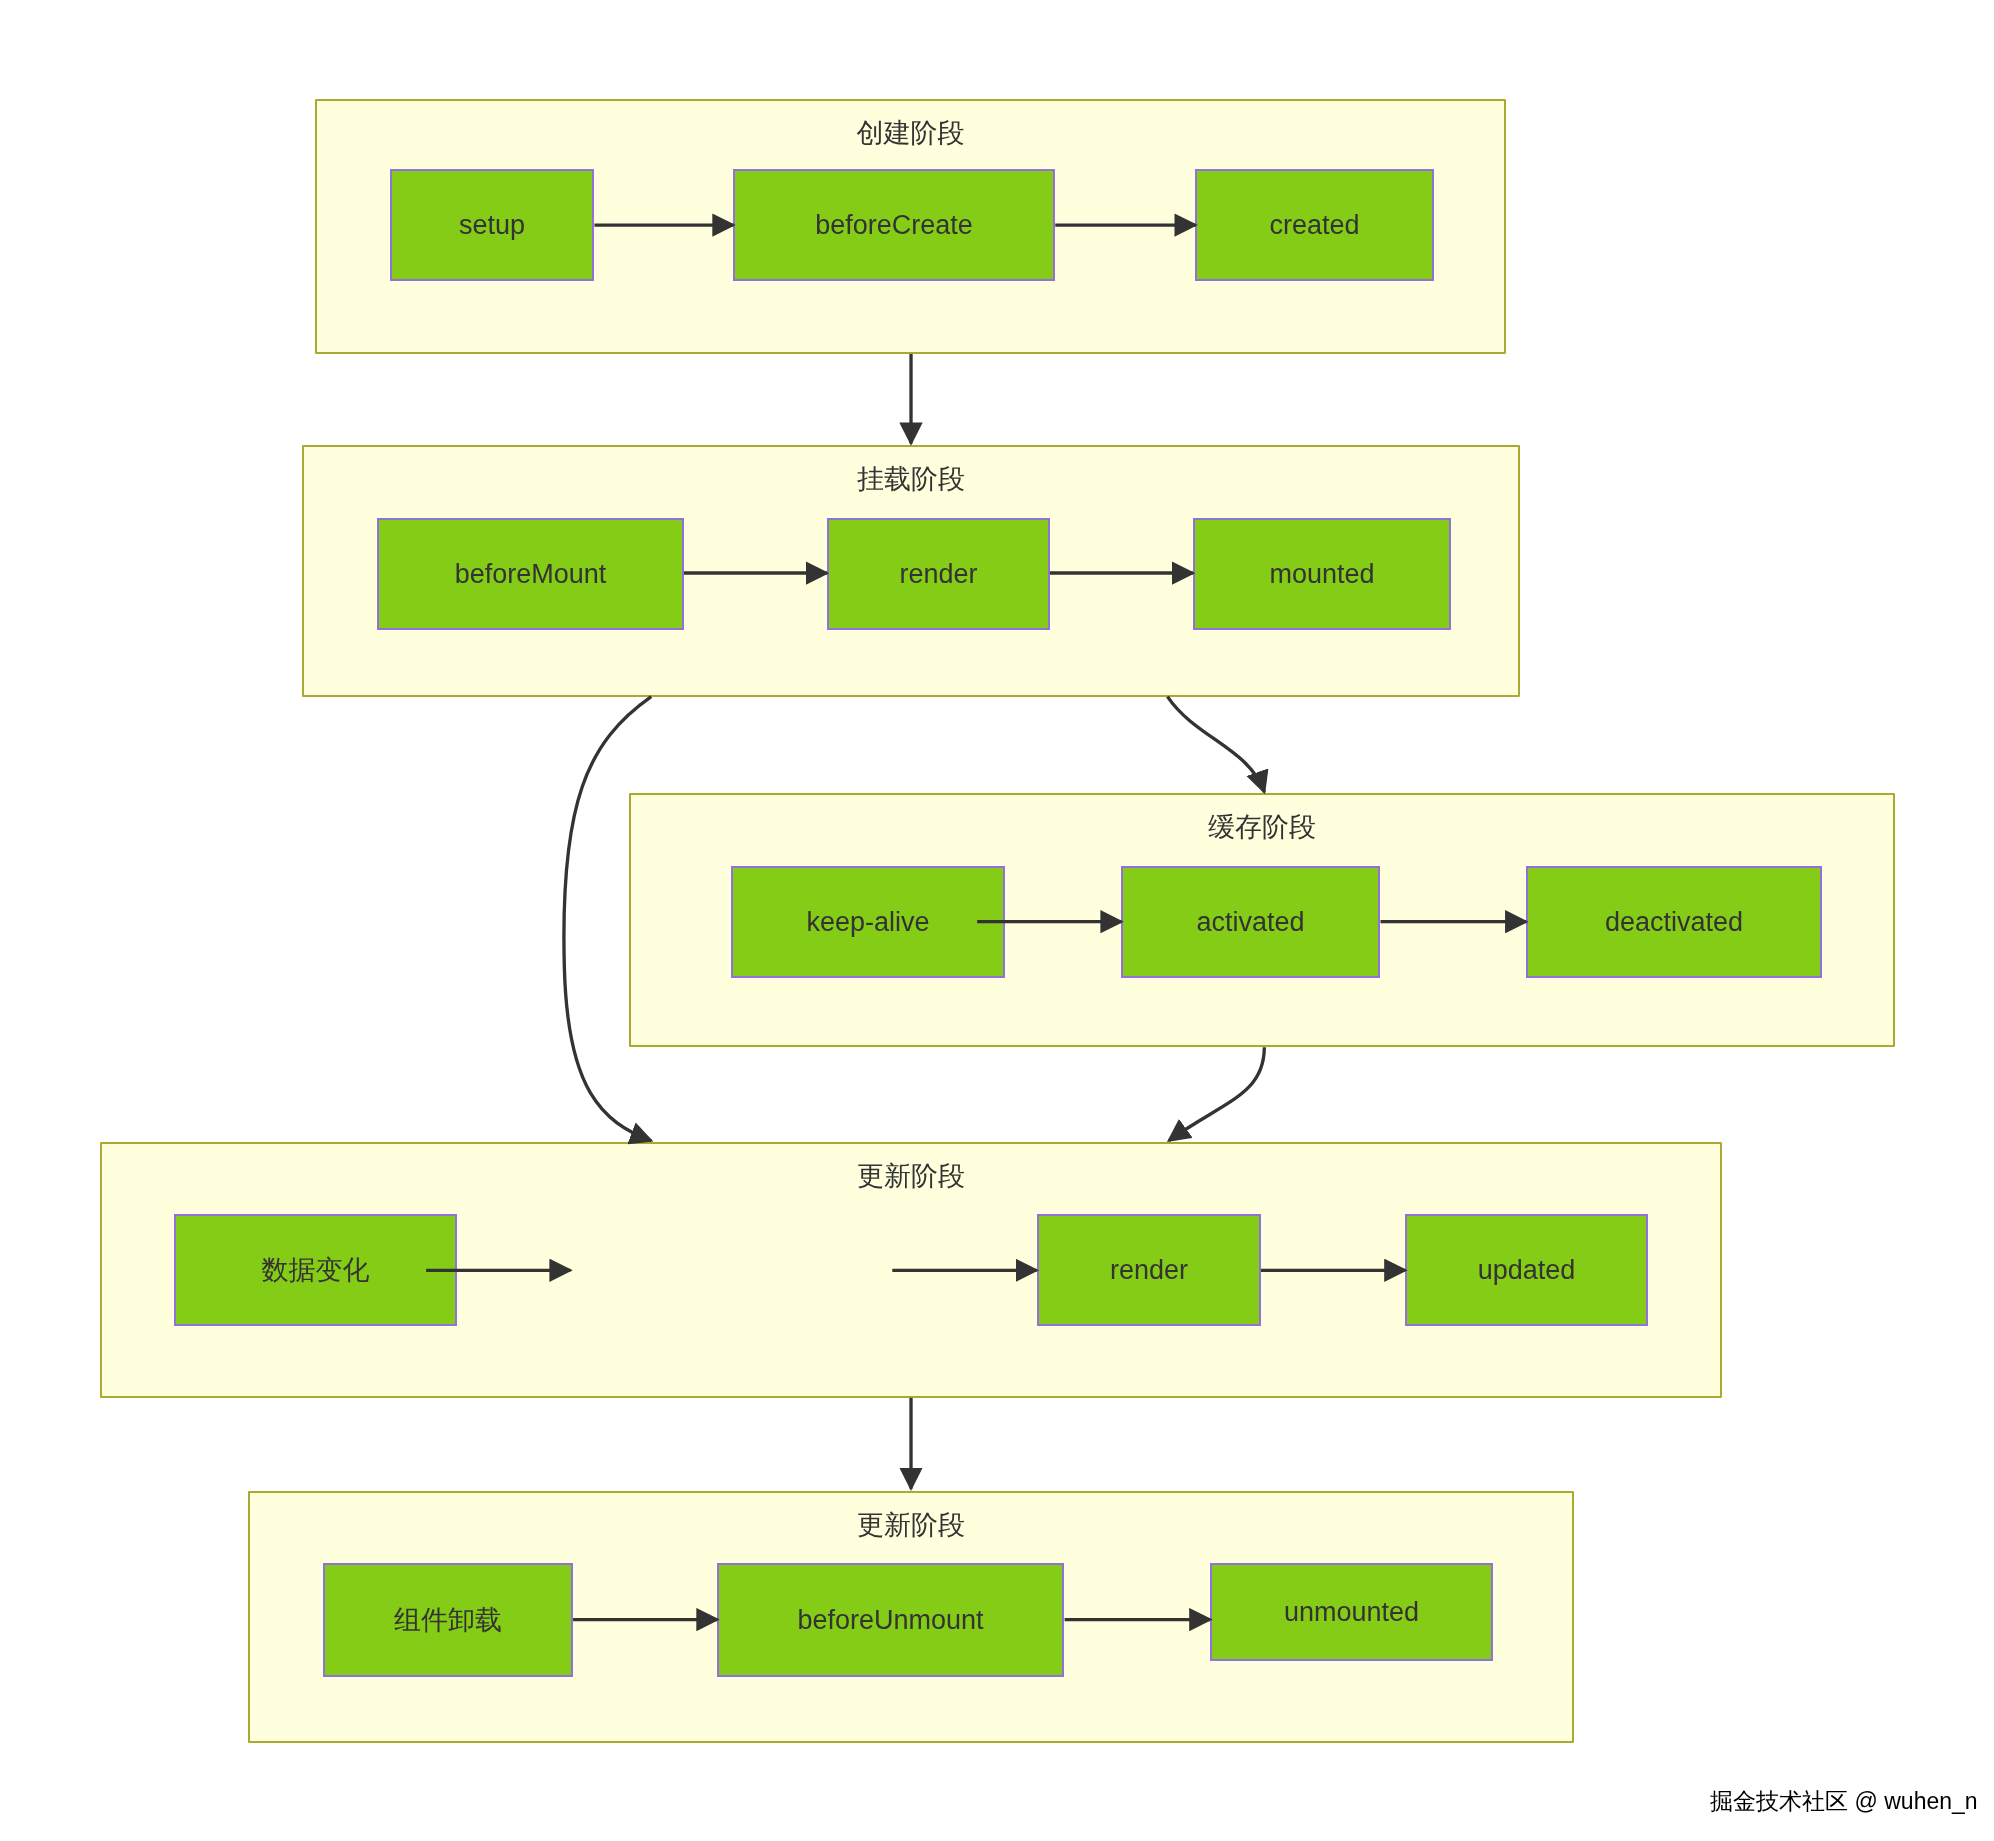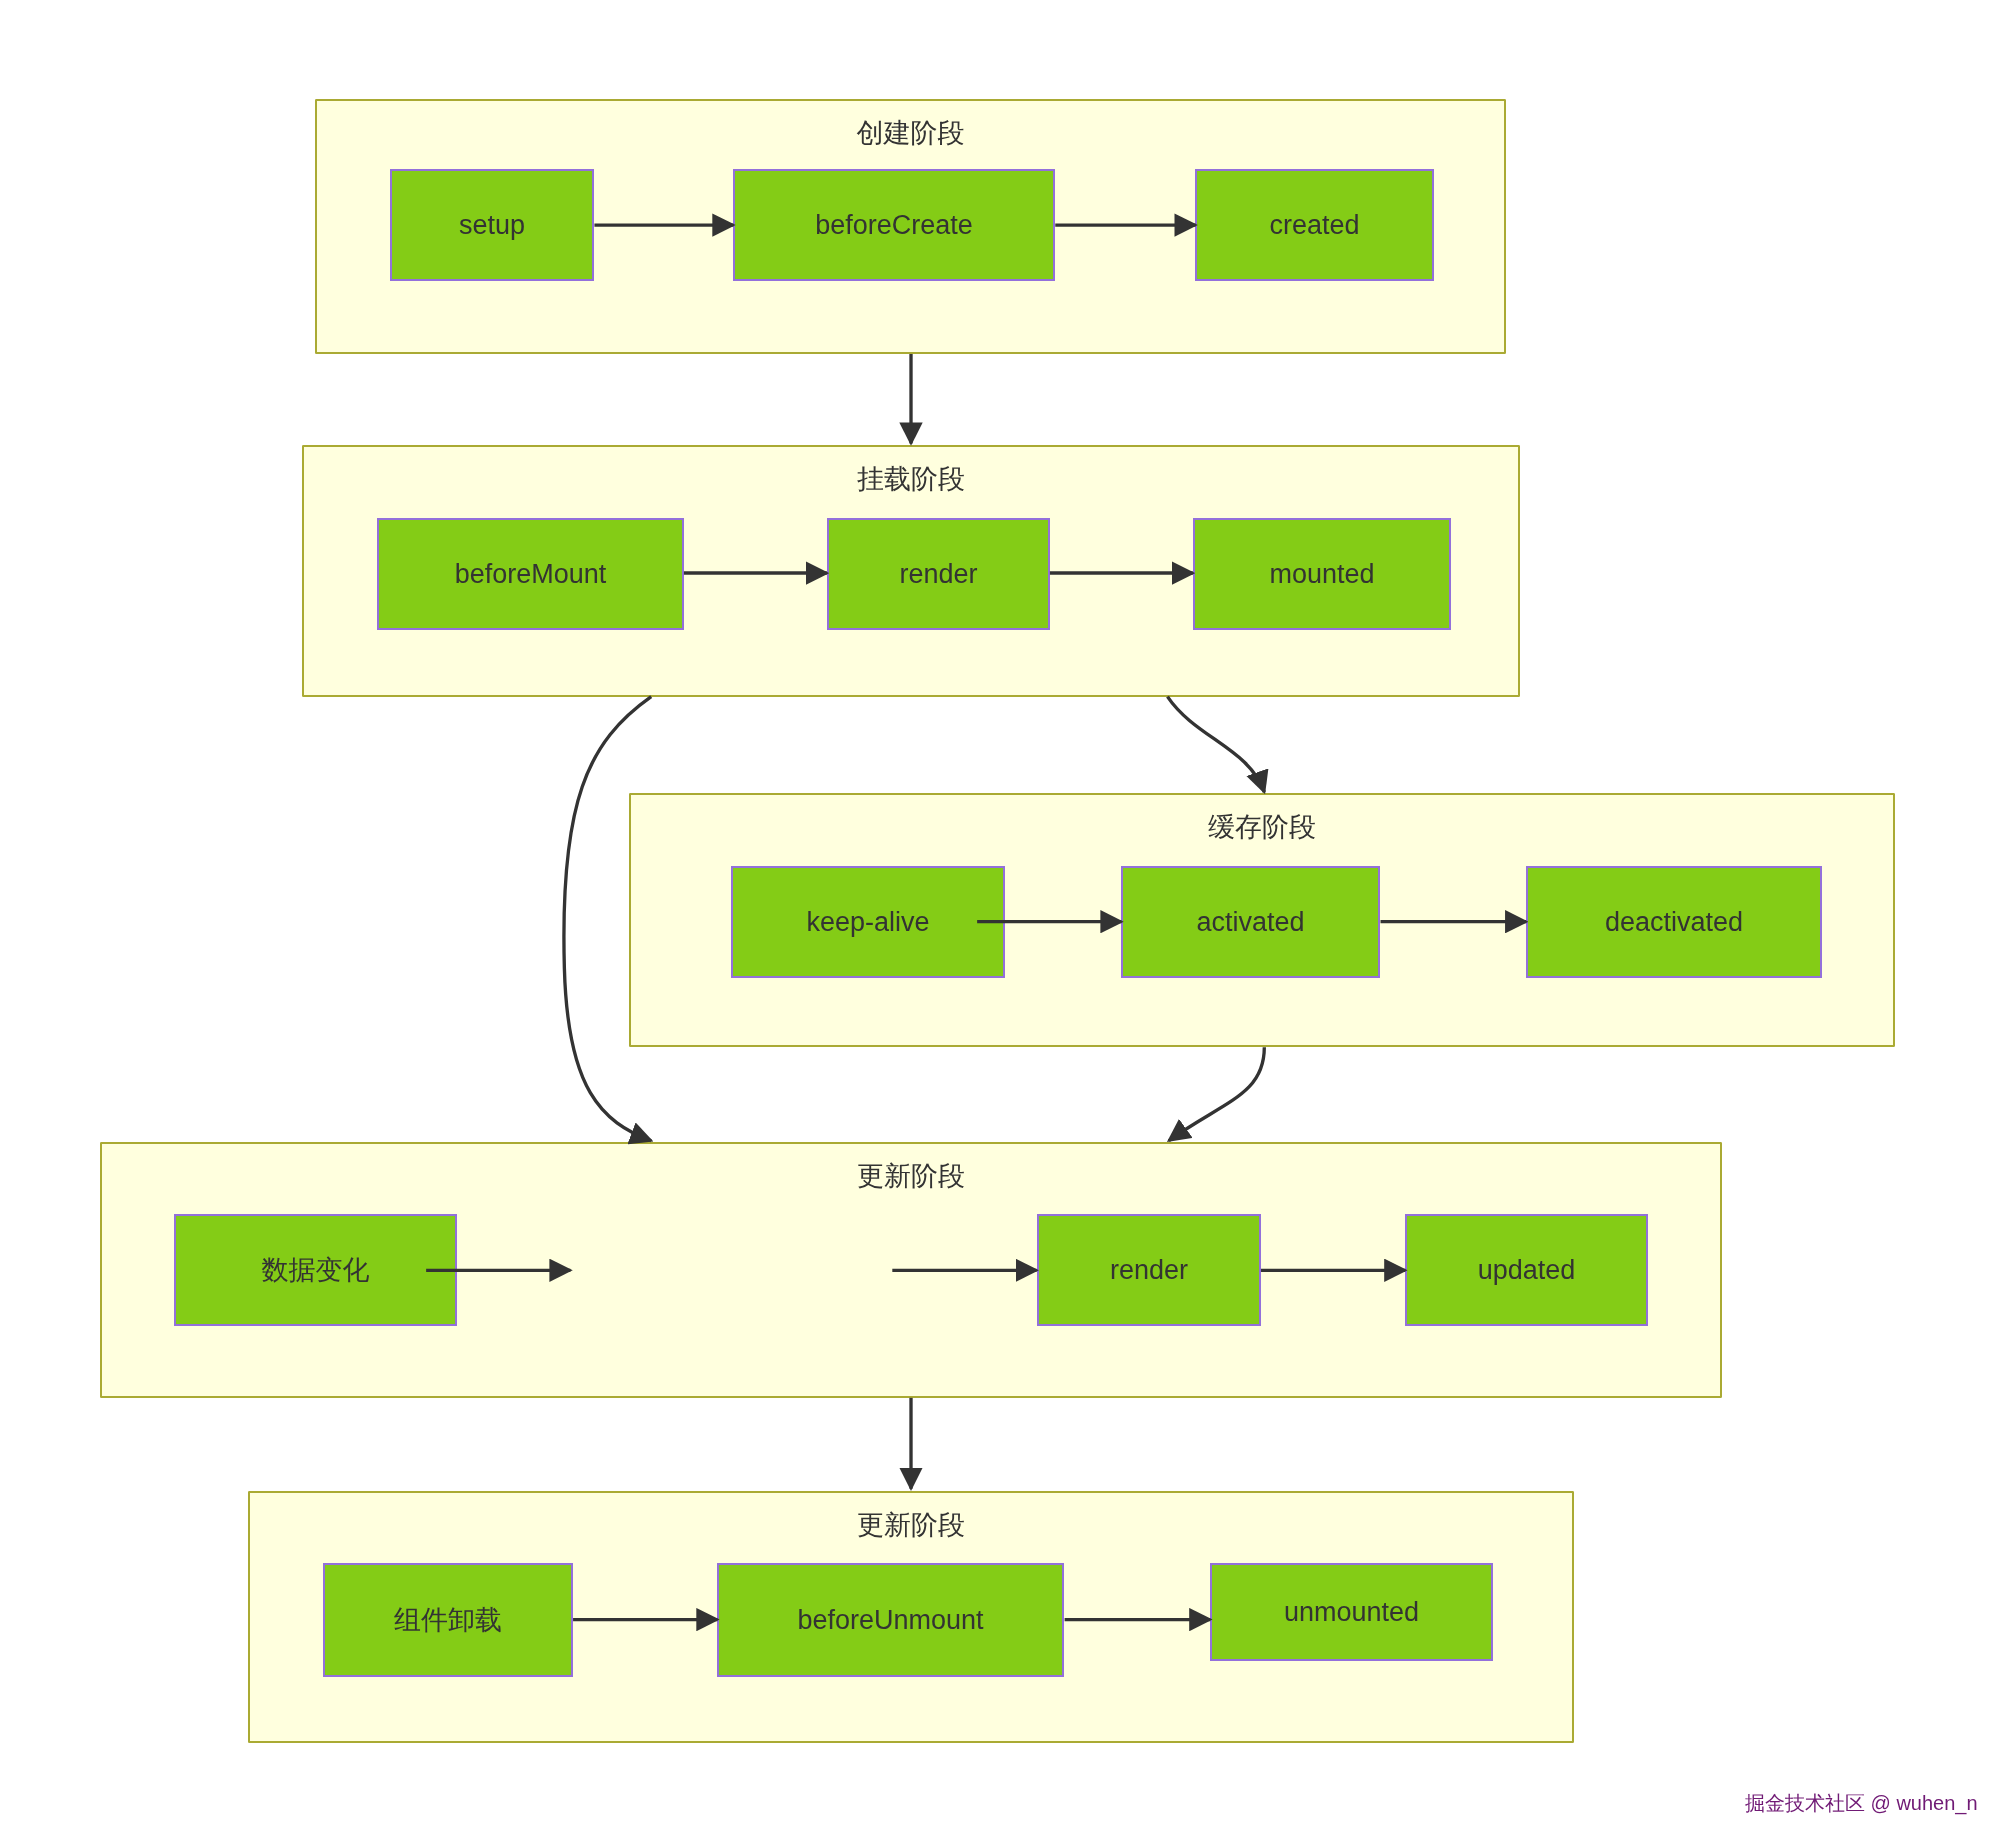--- a/index.html
+++ b/index.html
@@ -58,22 +58,22 @@
     justify-content: center;
     font-size: 27px;
     color: #333333;
     z-index: 4;
     white-space: nowrap;
   }
   .watermark {
     position: absolute;
     right: 17.4px;
     bottom: 25px;
-    font-size: 20px;
-    color: #701a75;
+    font-size: 23px;
+    color: #000000;
     white-space: nowrap;
     z-index: 9;
   }
 </style>
 </head>
 <body>
 
 <div id="diagram">
 
   <svg class="edge-layer" viewBox="0 0 2987 2758" width="1995" height="1842">

